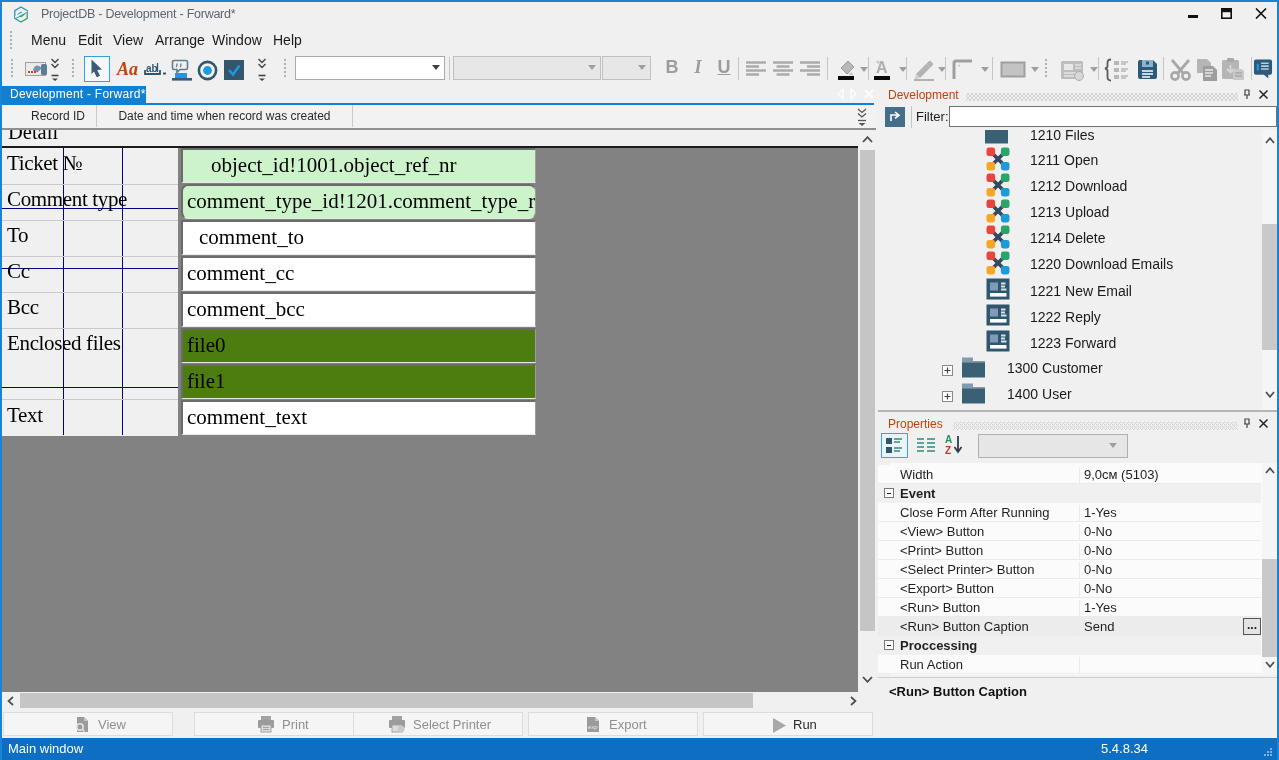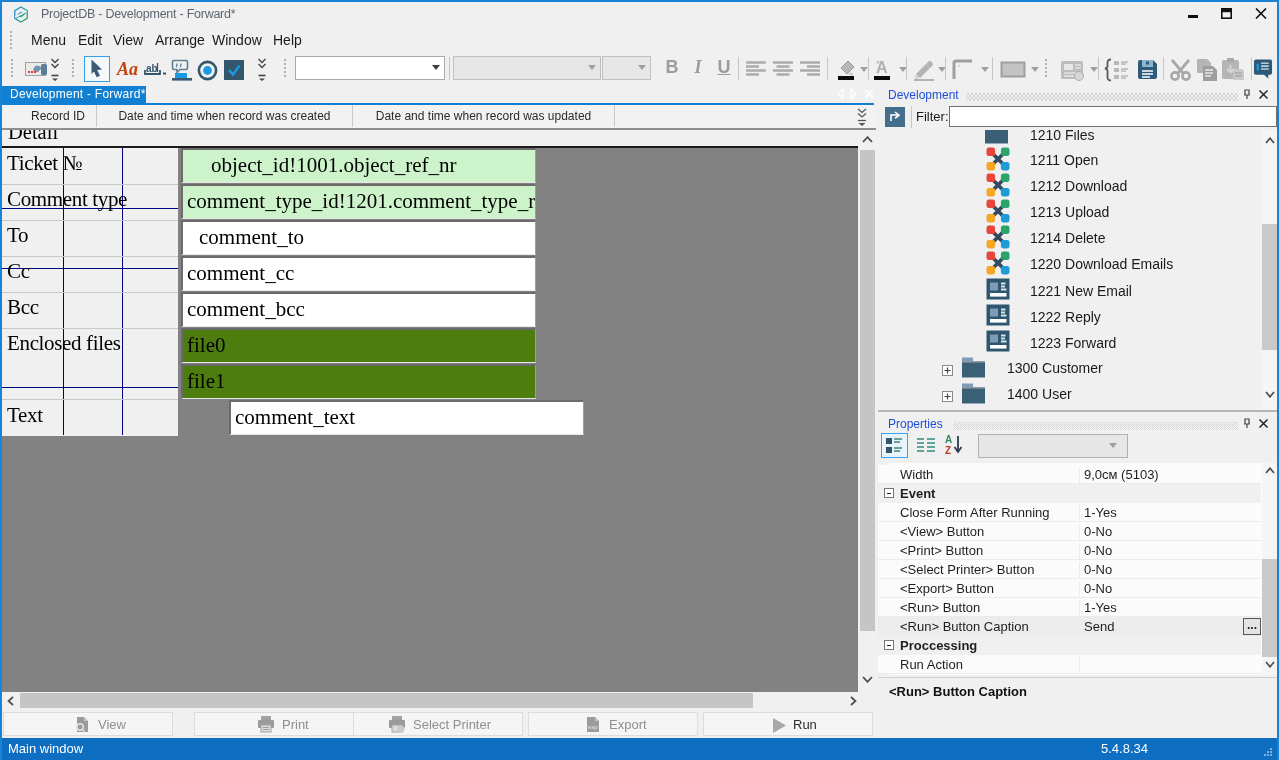--- a/index.html
+++ b/index.html
@@ -53,21 +53,21 @@
   
   #vscroll { position:absolute; left:859px; top:130px; width:17px; height:560px; background:#f0f0f0; }
   #hscroll { position:absolute; left:2px; top:692px; width:874px; height:17px; background:#f0f0f0; }
   
   #btnrow { position:absolute; left:2px; top:709px; width:874px; height:29px; background:#f0f0f0; }
   .bbtn { position:absolute; top:3px; width:170px; height:24px; background:#f5f5f5; border:1px solid #dcdcdc; font-size:13px; color:#8f8f8f; }
   
   #statusbar { position:absolute; left:0px; top:738px; width:1279px; height:22px; background:#0d6ec2; color:#fff; font-size:13px; }
   
   #rpanel { position:absolute; left:878px; top:84px; width:399px; height:654px; background:#f0f0f0; }
-  .ptitle { position:absolute; font-size:12px; color:#1d4ed8; }
+  .ptitle { position:absolute; font-size:12px; color:#c2410c; }
   .dots { position:absolute; height:8px; background-image:repeating-linear-gradient(45deg, #d4d4d4 0, #d4d4d4 1px, transparent 1px, transparent 2.83px), repeating-linear-gradient(-45deg, #d4d4d4 0, #d4d4d4 1px, transparent 1px, transparent 2.83px); }
   .treerow { position:absolute; font-size:14px; color:#1a1a1a; }
   .prow { position:absolute; left:0px; width:383px; height:19px; font-size:13px; color:#1e1e1e; }
   .prow .val { position:absolute; left:206px; top:2px; }
   .prow .lab { position:absolute; left:22px; top:2px; }
   .prow { border-bottom:1px solid #ebebeb; background:#fbfbfb; }
   .prow .lab { border-right:1px solid #ebebeb; width:180px; height:17px; }
   .prow.cat { background:#f0f0f0; border-bottom:none; }
   .prow.sel { background:#ececec; }
   .clab { position:absolute; left:22px; top:2px; font-weight:bold; }
@@ -294,21 +294,20 @@
     <div id="tabline"></div>
   <svg class="abs" style="left:835px;top:4px;" width="40" height="12" viewBox="0 0 40 12">
     <path d="M8 1 L3 6 L8 11 Z" fill="none" stroke="#fdfdfd" stroke-width="1.4"></path>
     <path d="M16 1 L21 6 L16 11 Z" fill="none" stroke="#fdfdfd" stroke-width="1.4"></path>
     <path d="M30 2 L38 10 M38 2 L30 10" stroke="#fdfdfd" stroke-width="1.8"></path>
   </svg>
 </div>
 <div id="hdrrow">
   <div class="hcell" style="left:0;width:95px;padding-left:18px;">Record ID</div>
   <div class="hcell" style="left:95px;width:256px;">Date and time when record was created</div>
-  <div class="hcell" style="left:351px;width:262px;">Date and time when record was updated</div>
   <svg class="abs" style="left:855px;top:3px;" width="10" height="19" viewBox="0 0 10 19">
       <path d="M1 1 L5 4.5 L9 1 M1 5.5 L5 9 L9 5.5" stroke="#555" stroke-width="1.3" fill="none"></path>
       <path d="M1 12.5h8" stroke="#555" stroke-width="1.3"></path>
       <path d="M1.5 15 L5 18 L8.5 15 Z" fill="#555"></path>
     </svg>
 </div>
 <div id="detailband">
     <span style="position:absolute;left:6px;top:-9px;font-family:'Liberation Serif',serif;font-size:20.5px;">Detail</span>
   </div>
 <div id="canvas">
@@ -327,27 +326,27 @@
     <div class="navyh" style="top:239px;left:0;width:176px;"></div>
     <div class="flabel" style="top:3px;">Ticket №</div>
     <div class="flabel" style="top:39px;">Comment type</div>
     <div class="flabel" style="top:75px;">To</div>
     <div class="flabel" style="top:111px;">Cc</div>
     <div class="flabel" style="top:147px;">Bcc</div>
     <div class="flabel" style="top:183px;">Enclosed files</div>
     <div class="flabel" style="top:255px;">Text</div>
   </div>
   <div class="fbox green" style="top:2px;padding-left:28px;">object_id!1001.object_ref_nr</div>
-  <div class="fbox green" style="top:38px;">comment_type_id!1201.comment_type_r</div>
+  <div class="fbox green" style="top:38px;border-radius:7px;">comment_type_id!1201.comment_type_r</div>
   <div class="fbox" style="top:74px;padding-left:16px;">comment_to</div>
   <div class="fbox" style="top:110px;">comment_cc</div>
   <div class="fbox" style="top:146px;">comment_bcc</div>
   <div class="fbox greyf" style="top:182px;">file0</div>
   <div class="fbox greyf" style="top:218px;">file1</div>
-  <div class="fbox" style="top:254px;margin-left:48px;">comment_text</div>
+  <div class="fbox" style="top:254px;">comment_text</div>
 </div>
 <div id="vscroll">
   <svg class="abs" style="left:3px;top:6px;" width="11" height="7" viewBox="0 0 11 7">
       <path d="M1 6l4.5-4.8L10 6" stroke="#4d4d4d" stroke-width="1.8" fill="none"></path>
     </svg>
   <div class="abs" style="left:1px;top:20px;width:15px;height:481px;background:#c5c5c5;"></div>
   <svg class="abs" style="left:3px;top:546px;" width="11" height="7" viewBox="0 0 11 7">
       <path d="M1 1l4.5 4.8L10 1" stroke="#4d4d4d" stroke-width="1.8" fill="none"></path>
     </svg>
 </div>

